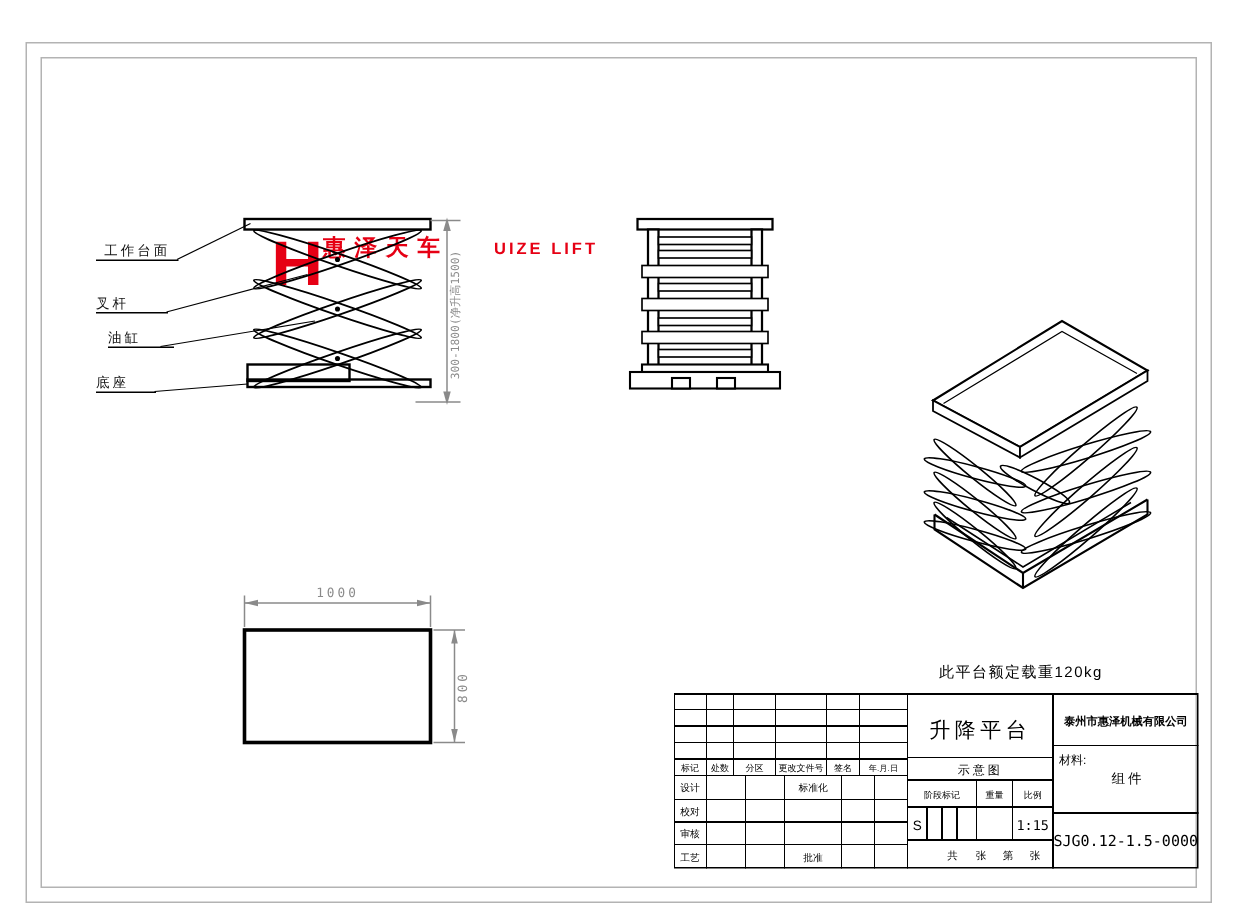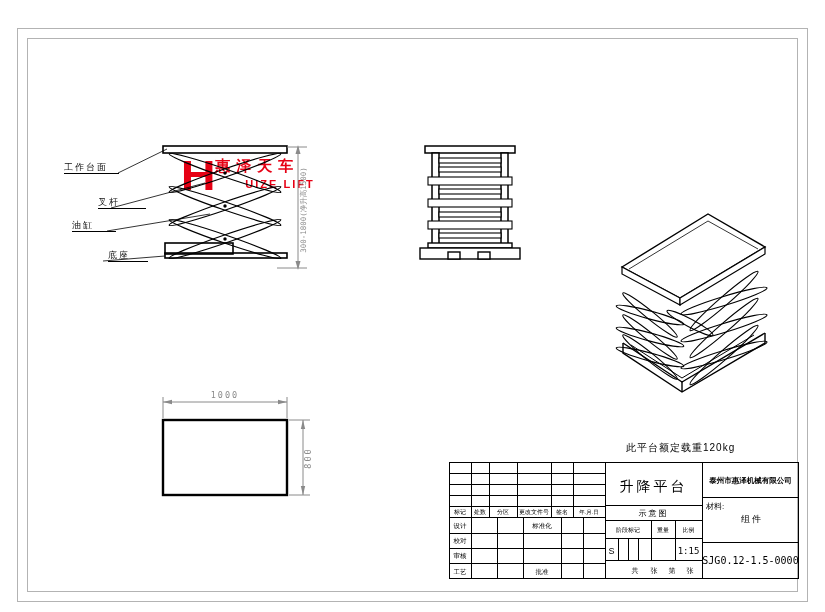--- a/index.html
+++ b/index.html
@@ -6,21 +6,21 @@
     font-family:"Liberation Sans",sans-serif;}
   .abs{position:absolute;}
   #sheet{position:relative;width:825px;height:612px;background:#fff;}
   .frame{border:1px solid #b3b3b3;}
   svg text{font-family:"Liberation Sans",sans-serif;}
   .cad-num{font-family:"DejaVu Sans Mono",monospace;}
   .part-label{position:absolute;font-size:9px;color:#111;border-bottom:1px solid #000;
     line-height:11px;letter-spacing:2px;white-space:nowrap;}
   #logo{position:absolute;left:183px;top:157px;display:flex;align-items:flex-start;z-index:1;}
   #logo .bigH{font-size:42px;font-weight:bold;line-height:38px;transform:scaleX(1.15);}
-  #logo .logo-col{margin-left:2px;display:flex;flex-direction:column;justify-content:center;}
+  #logo .logo-col{margin-left:2px;display:flex;flex-direction:row;justify-content:center;}
   #logo .logo-cn{font-size:15px;font-weight:bold;letter-spacing:6px;line-height:18px;}
   #logo .logo-en{font-size:11px;font-weight:bold;letter-spacing:2px;line-height:19px;margin-left:30px;}
   #note{position:absolute;left:626px;top:441px;font-size:10px;letter-spacing:1px;color:#000;}
   .view{z-index:2;}
 </style>
 </head>
 <body>
 
 <div id="sheet">
 
@@ -63,24 +63,24 @@
     <g stroke="#8a8a8a" stroke-width="1">
       <line x1="232" y1="7" x2="252" y2="7"></line>
       <line x1="222" y1="128" x2="252" y2="128"></line>
       <line x1="243" y1="7" x2="243" y2="128"></line>
       <polygon points="243,5 240.5,14 245.5,14" fill="#8a8a8a" stroke="none"></polygon>
       <polygon points="243,130 240.5,121 245.5,121" fill="#8a8a8a" stroke="none"></polygon>
     </g>
     <text class="cad-num" x="251" y="70" transform="rotate(-90 251 70)" text-anchor="middle" font-size="7.5" fill="#8a8a8a">300-1800(净升高1500)</text>
   </svg>
 
-  <div class="part-label" style="left:64px;top:162px;width:55px;">工作台面</div>
-  <div class="part-label" style="left:64px;top:197px;width:48px;margin-left:34px;">叉杆</div>
+  <div class="part-label" style="left:64px;top:162px;width:55px;text-align:center;">工作台面</div>
+  <div class="part-label" style="left:64px;top:197px;width:48px;">叉杆</div>
   <div class="part-label" style="left:72px;top:220px;width:44px;">油缸</div>
-  <div class="part-label" style="left:64px;top:250px;width:40px;margin-left:44px;">底座</div>
+  <div class="part-label" style="left:64px;top:250px;width:40px;">底座</div>
 
   <svg class="abs view" style="left:418px;top:140px;" width="105" height="125" viewBox="0 0 105 125">
     <g fill="#fff" stroke="#000" stroke-width="1.5">
       <rect x="7" y="6" width="90" height="7"></rect>
       <rect x="14" y="13" width="7" height="96"></rect>
       <rect x="83" y="13" width="7" height="96"></rect>
     </g>
     <g fill="#fff" stroke="#000" stroke-width="1.1">
       <rect x="21" y="18" width="62" height="5"></rect>
       <rect x="21" y="27" width="62" height="5"></rect>

